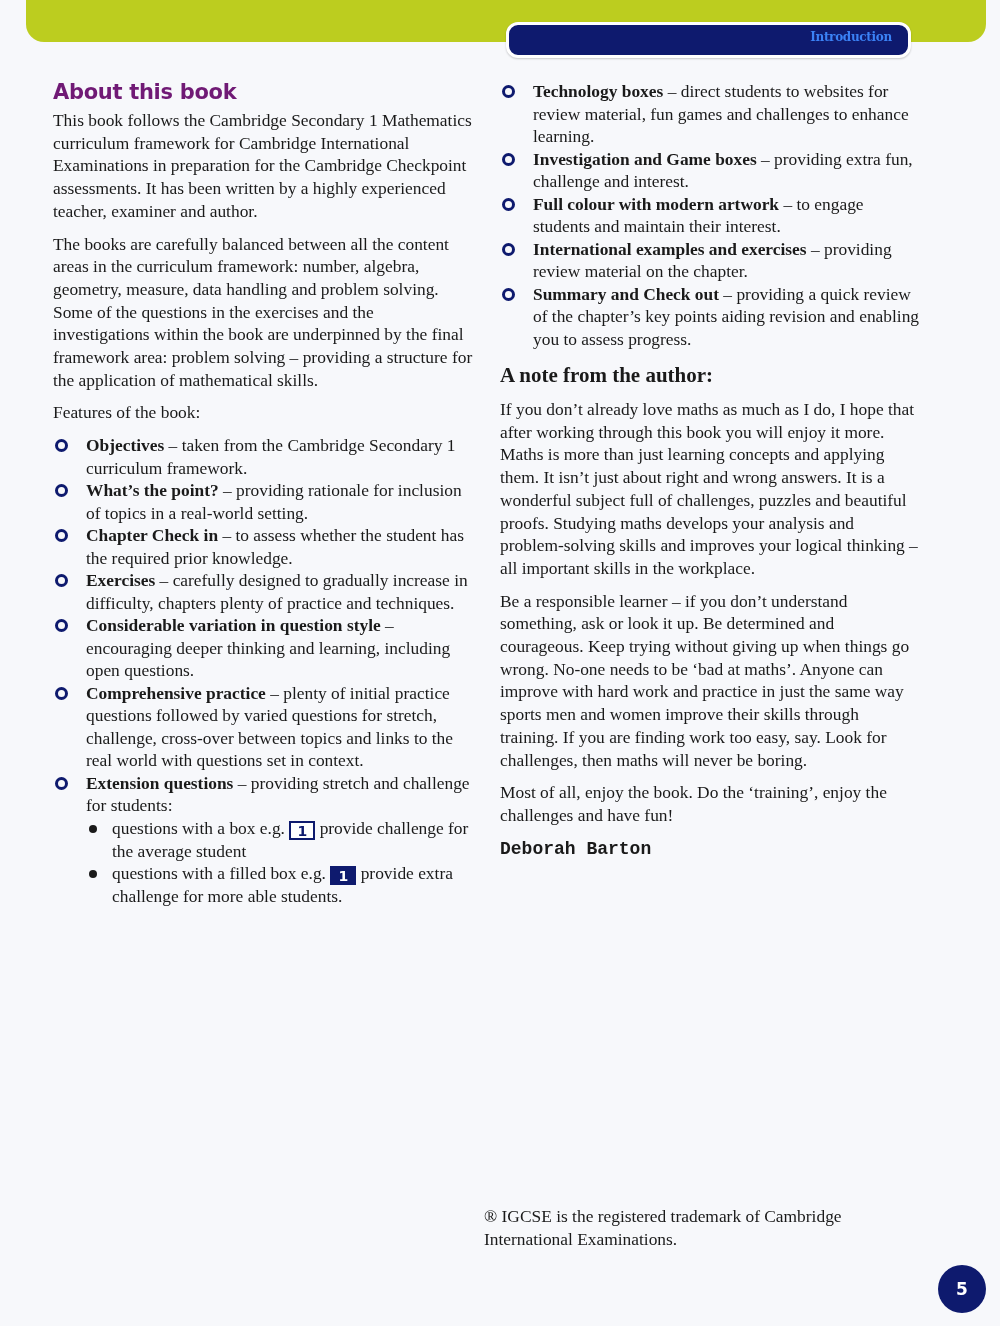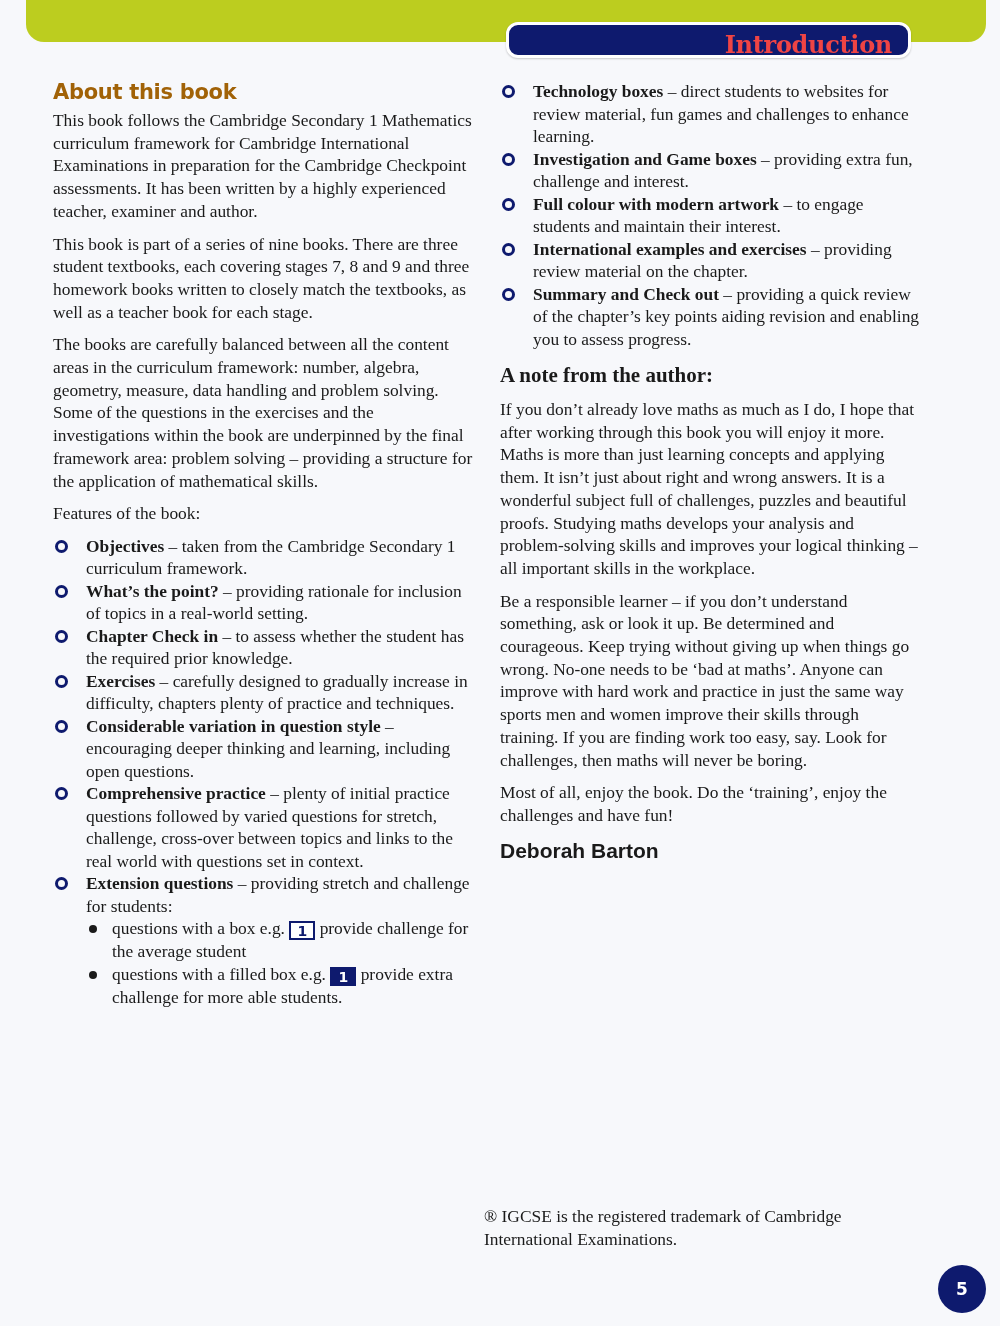--- a/index.html
+++ b/index.html
@@ -18,29 +18,29 @@
   }
   .section-tab {
     position: absolute; left: 506px; top: 22px; width: 405px; height: 36px;
     background: #0e1a6e;
     border: 3px solid #ffffff;
     border-radius: 12px;
     box-shadow: 0 1px 2px rgba(0,0,0,0.2);
   }
   .section-tab span {
     position: absolute; right: 16px; top: 5px;
-    color: #ef4444; font-weight: bold; font-size: 24px;
+    color: #3b82f6; font-weight: bold; font-size: 12px;
     font-family: "DejaVu Serif", serif;
     letter-spacing: -0.3px;
   }
   .col-left { position: absolute; left: 53px; top: 80px; width: 420px; }
   .col-right { position: absolute; left: 500px; top: 80px; width: 420px; }
   h1.about {
     font-family: "DejaVu Sans", sans-serif;
-    font-weight: bold; font-size: 21px; color: #a16207;
+    font-weight: bold; font-size: 21px; color: #701a75;
     letter-spacing: -0.3px; margin-bottom: 5px;
   }
   p { font-size: 17.4px; line-height: 22.7px; margin-bottom: 10px; }
   ul.features { list-style: none; }
   ul.features > li {
     position: relative; padding-left: 33px;
     font-size: 17.4px; line-height: 22.5px;
   }
   ul.features > li .ring {
     position: absolute; left: 2px; top: 5px; width: 13px; height: 13px;
@@ -58,21 +58,21 @@
   }
   .qbox {
     display: inline-block; width: 26px; height: 19px; line-height: 17px;
     text-align: center; vertical-align: -2px;
     font-family: "DejaVu Sans", sans-serif; font-weight: bold; font-size: 14px;
     border: 2px solid #0e1a6e; color: #0e1a6e; background: #fff;
   }
   .qbox.filled { background: #0e1a6e; color: #fff; }
   .note-title { font-weight: bold; font-size: 21px; margin: 13px 0 10px; }
   .author {
-    font-family: Liberation Sans, sans-serif; font-weight: bold; font-size: 21px;
+    font-family: Liberation Mono, monospace; font-weight: bold; font-size: 18px;
     margin-top: 12px;
   }
   .trademark { position: absolute; left: 484px; top: 1205px; width: 420px; }
   .page-num {
     position: absolute; left: 938px; top: 1265px; width: 48px; height: 48px;
     border-radius: 50%; background: #0e1a6e; color: #fff;
     font-family: "DejaVu Sans", sans-serif; font-weight: bold; font-size: 17px;
     display: flex; align-items: center; justify-content: center;
   }
 </style>
@@ -80,21 +80,20 @@
 <body>
 
 <div class="top-band"></div>
 <div class="section-tab">
   <span>Introduction</span>
 </div>
 
 <div class="col-left">
   <h1 class="about">About this book</h1>
   <p>This book follows the Cambridge Secondary 1 Mathematics curriculum framework for Cambridge International Examinations in preparation for the Cambridge Checkpoint assessments. It has been written by a highly experienced teacher, examiner and author.</p>
-  <p>This book is part of a series of nine books. There are three student textbooks, each covering stages 7, 8 and 9 and three homework books written to closely match the textbooks, as well as a teacher book for each stage.</p>
   <p>The books are carefully balanced between all the content areas in the curriculum framework: number, algebra, geometry, measure, data handling and problem solving. Some of the questions in the exercises and the investigations within the book are underpinned by the final framework area: problem solving – providing a structure for the application of mathematical skills.</p>
   <p>Features of the book:</p>
   <ul class="features">
     <li><span class="ring"></span><b>Objectives</b><span> – taken from the Cambridge Secondary 1 curriculum framework.</span></li>
     <li><span class="ring"></span><b>What’s the point?</b><span> – providing rationale for inclusion of topics in a real-world setting.</span></li>
     <li><span class="ring"></span><b>Chapter Check in</b><span> – to assess whether the student has the required prior knowledge.</span></li>
     <li><span class="ring"></span><b>Exercises</b><span> – carefully designed to gradually increase in difficulty, chapters plenty of practice and techniques.</span></li>
     <li><span class="ring"></span><b>Considerable variation in question style</b><span> – encouraging deeper thinking and learning, including open questions.</span></li>
     <li><span class="ring"></span><b>Comprehensive practice</b><span> – plenty of initial practice questions followed by varied questions for stretch, challenge, cross-over between topics and links to the real world with questions set in context.</span></li>
     <li><span class="ring"></span><b>Extension questions</b><span> – providing stretch and challenge for students:</span>

